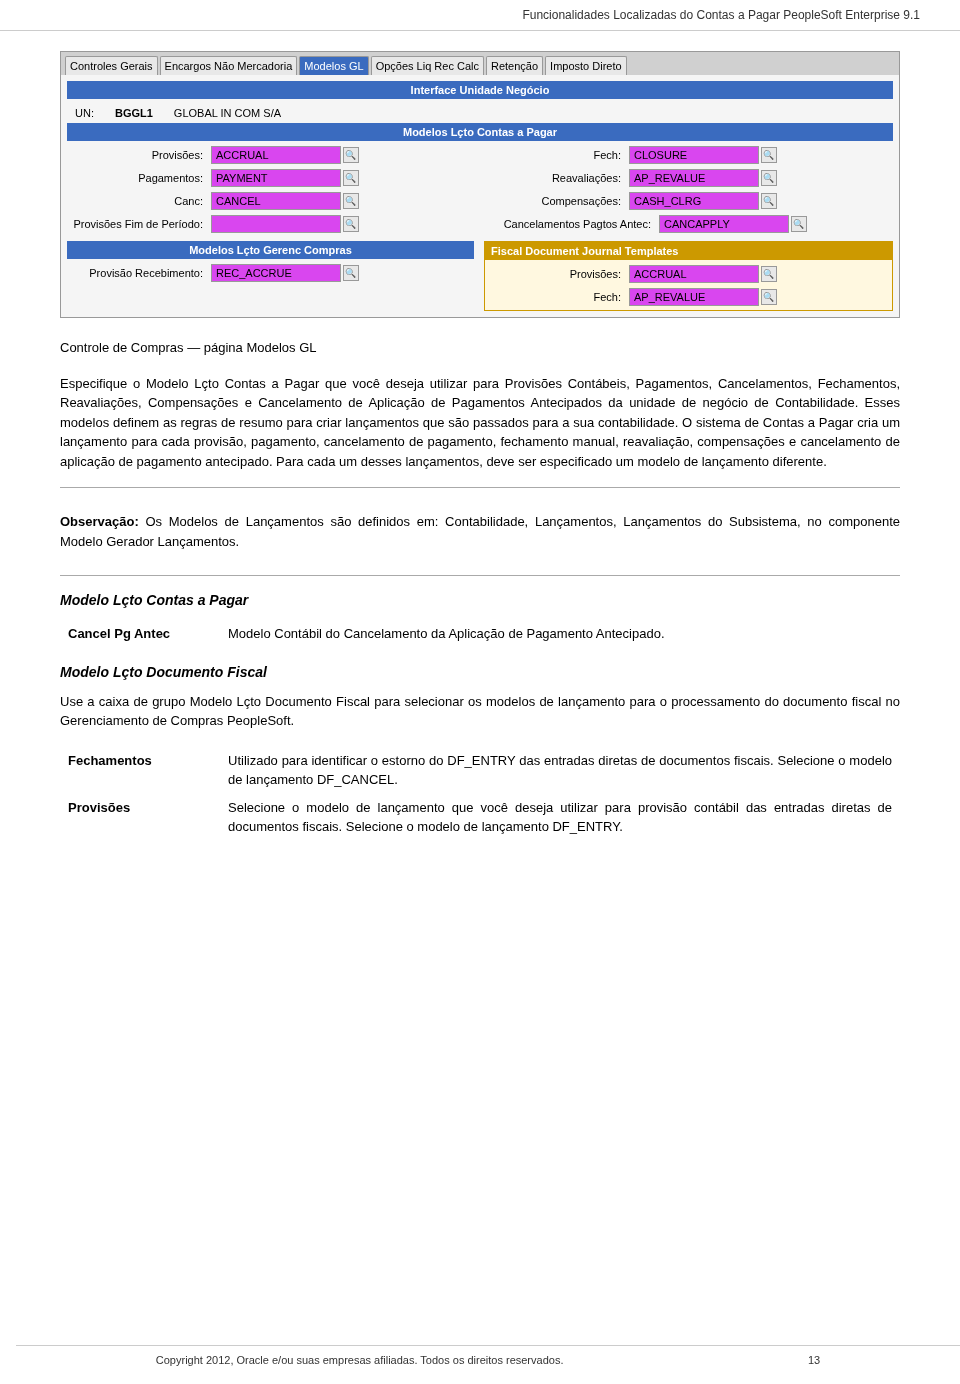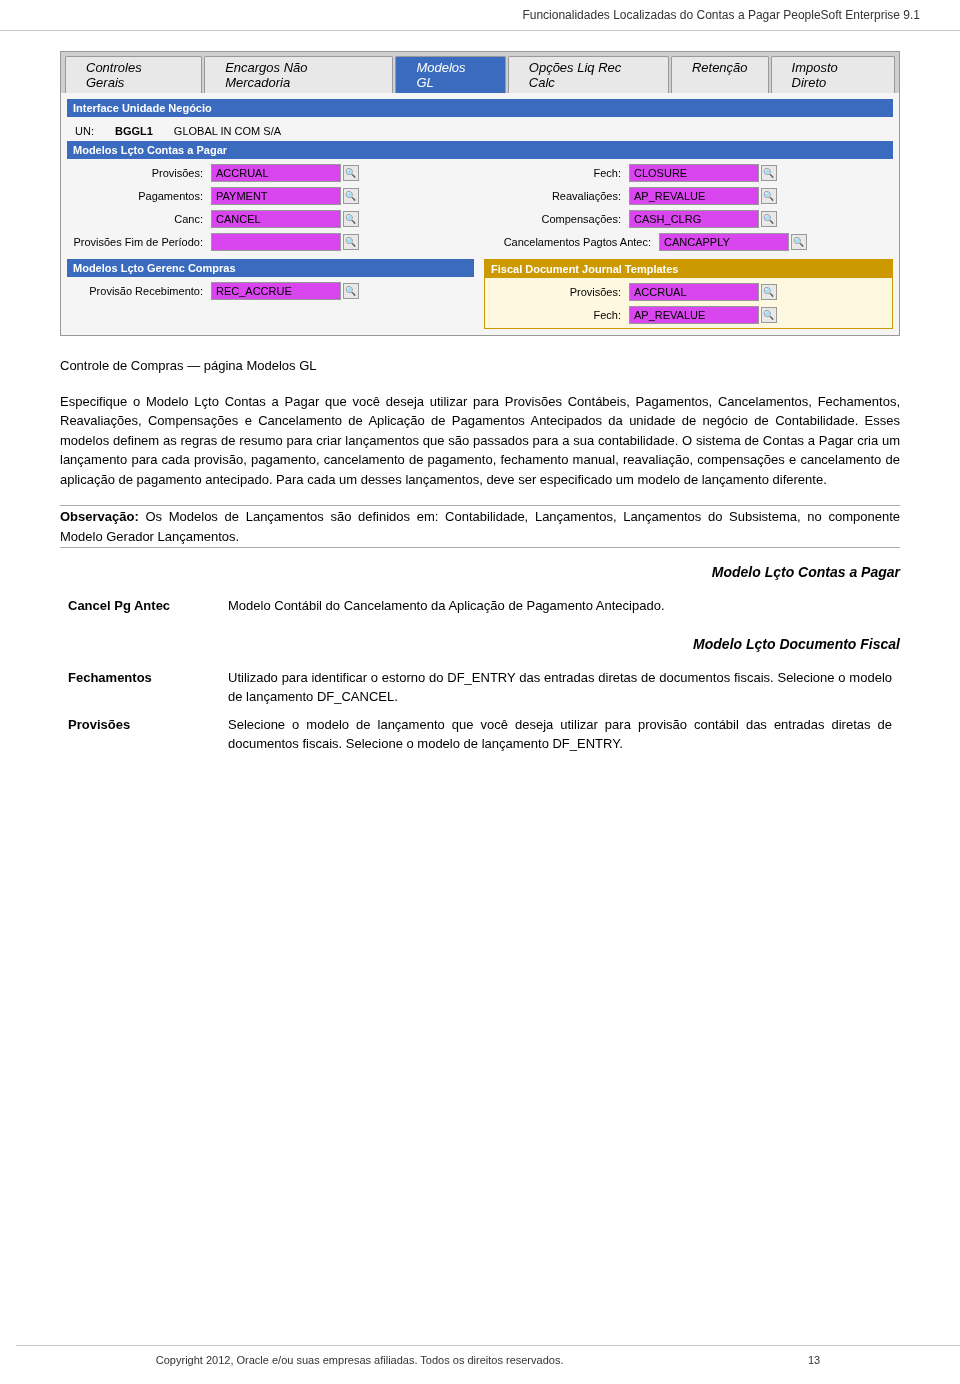--- a/index.html
+++ b/index.html
@@ -37,49 +37,49 @@
 
     
     .tabs-row {
       display: flex;
       flex-direction: row;
       gap: 2px;
       padding: 4px 4px 0 4px;
       background: #d0d0d0;
     }
     .tab {
-      padding: 3px 20px;
+      padding: 3px 4px;
       border: 1px solid #999;
       border-bottom: none;
       background: #e8e8e8;
       cursor: pointer;
-      font-size: 13px;
+      font-size: 11px;
       color: #000;
       border-radius: 2px 2px 0 0;
-      font-style: italic;
     }
     .tab.active {
       background: #3a6bbf;
       color: #fff;
     }
 
     
     .panel-body {
       background: #f5f5f5;
       padding: 6px;
     }
 
     
     .section-header {
       background: #3a6bbf;
       color: #fff;
       font-weight: bold;
       font-size: 11px;
       padding: 3px 6px;
       margin-bottom: 4px;
+      text-align: center;
     }
 
     
     .form-row {
       display: flex;
       align-items: center;
       margin-bottom: 3px;
       padding: 1px 4px;
     }
     .form-label {
@@ -162,21 +162,20 @@
       line-height: 1.5;
       margin-bottom: 16px;
       text-align: justify;
     }
 
     .section-title {
       font-style: italic;
       font-weight: bold;
       font-size: 14px;
       margin-bottom: 12px;
-      text-align: right;
     }
 
     .definition-table {
       width: 100%;
       border-collapse: collapse;
       margin-bottom: 16px;
     }
     .definition-table td {
       padding: 4px 8px;
       vertical-align: top;
@@ -188,21 +187,21 @@
       width: 160px;
       white-space: nowrap;
     }
     .def-desc {
       text-align: justify;
     }
 
     .note-box {
       border-top: 1px solid #aaa;
       border-bottom: 1px solid #aaa;
-      padding: 1px 0;
+      padding: 24px 0;
       margin-bottom: 16px;
       font-size: 13px;
       line-height: 1.5;
       text-align: justify;
     }
 
     
     .page-footer {
       position: absolute;
       bottom: 10px;
@@ -381,20 +380,21 @@
   <table class="definition-table">
     <tbody>
         <tr>
       <td class="def-term">Cancel Pg Antec</td>
       <td class="def-desc">Modelo Contábil do Cancelamento da Aplicação de Pagamento Antecipado.</td>
     </tr>
   </tbody>
     </table>
 
   <p class="section-title">Modelo Lçto Documento Fiscal</p>
+  <p class="body-text">Use a caixa de grupo Modelo Lçto Documento Fiscal para selecionar os modelos de lançamento para o processamento do documento fiscal no Gerenciamento de Compras PeopleSoft.</p>
 
   <table class="definition-table">
     <tbody>
         <tr>
       <td class="def-term">Fechamentos</td>
       <td class="def-desc">Utilizado para identificar o estorno do DF_ENTRY das entradas diretas de documentos fiscais. Selecione o modelo de lançamento DF_CANCEL.</td>
     </tr>
     <tr>
       <td class="def-term">Provisões</td>
       <td class="def-desc">Selecione o modelo de lançamento que você deseja utilizar para provisão contábil das entradas diretas de documentos fiscais. Selecione o modelo de lançamento DF_ENTRY.</td>

